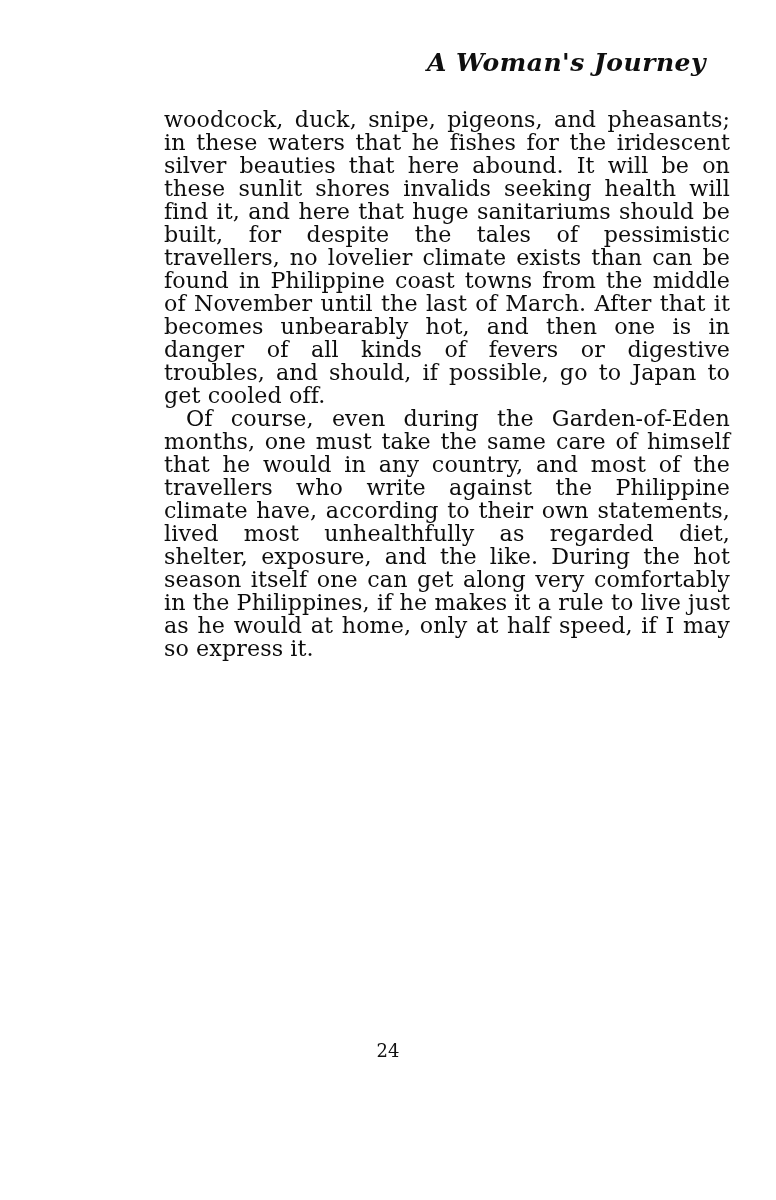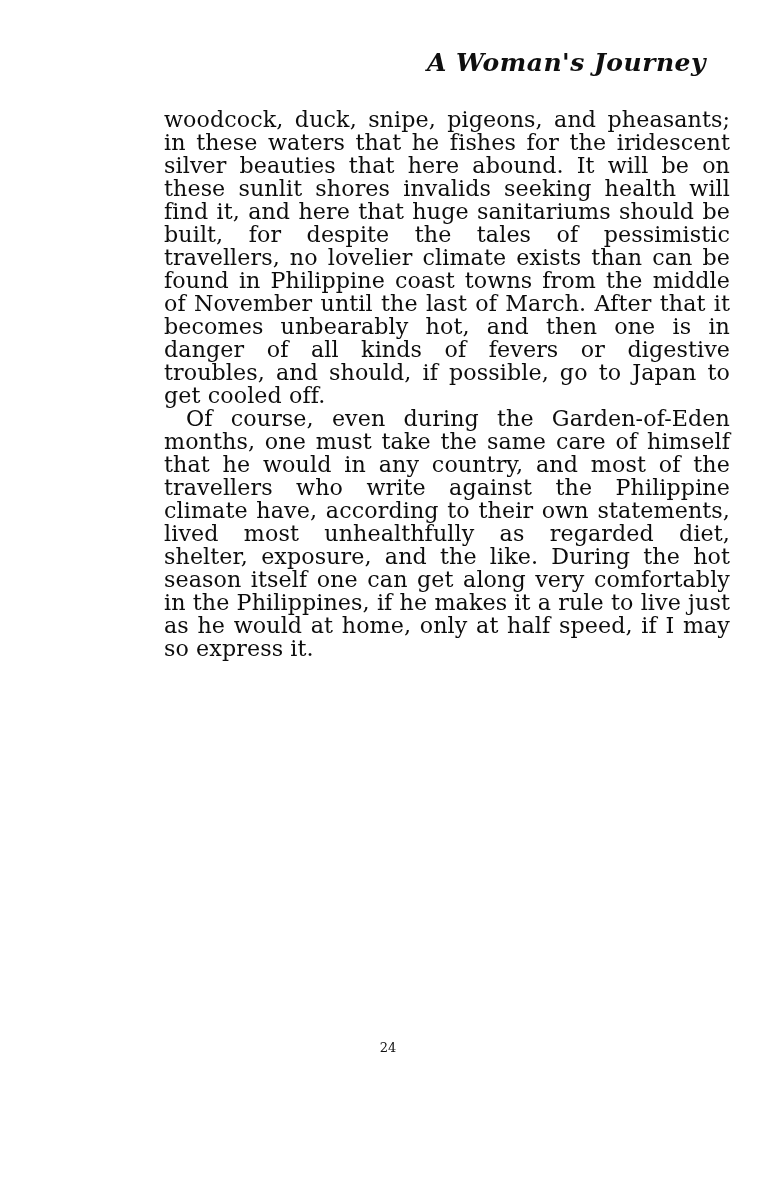--- a/index.html
+++ b/index.html
@@ -55,21 +55,21 @@
   .body-text p.first {
     text-indent: 0;
   }
   .folio {
     position: absolute;
     top: 1040px;
     left: 0;
     width: 776px;
     text-align: center;
     font-family: "DejaVu Serif", serif;
-    font-size: 13px;
+    font-size: 18px;
     color: #111111;
   }
 </style>
 </head>
 <body>
 
 <div class="page">
 
   <div class="running-head">A Woman's Journey</div>
 

